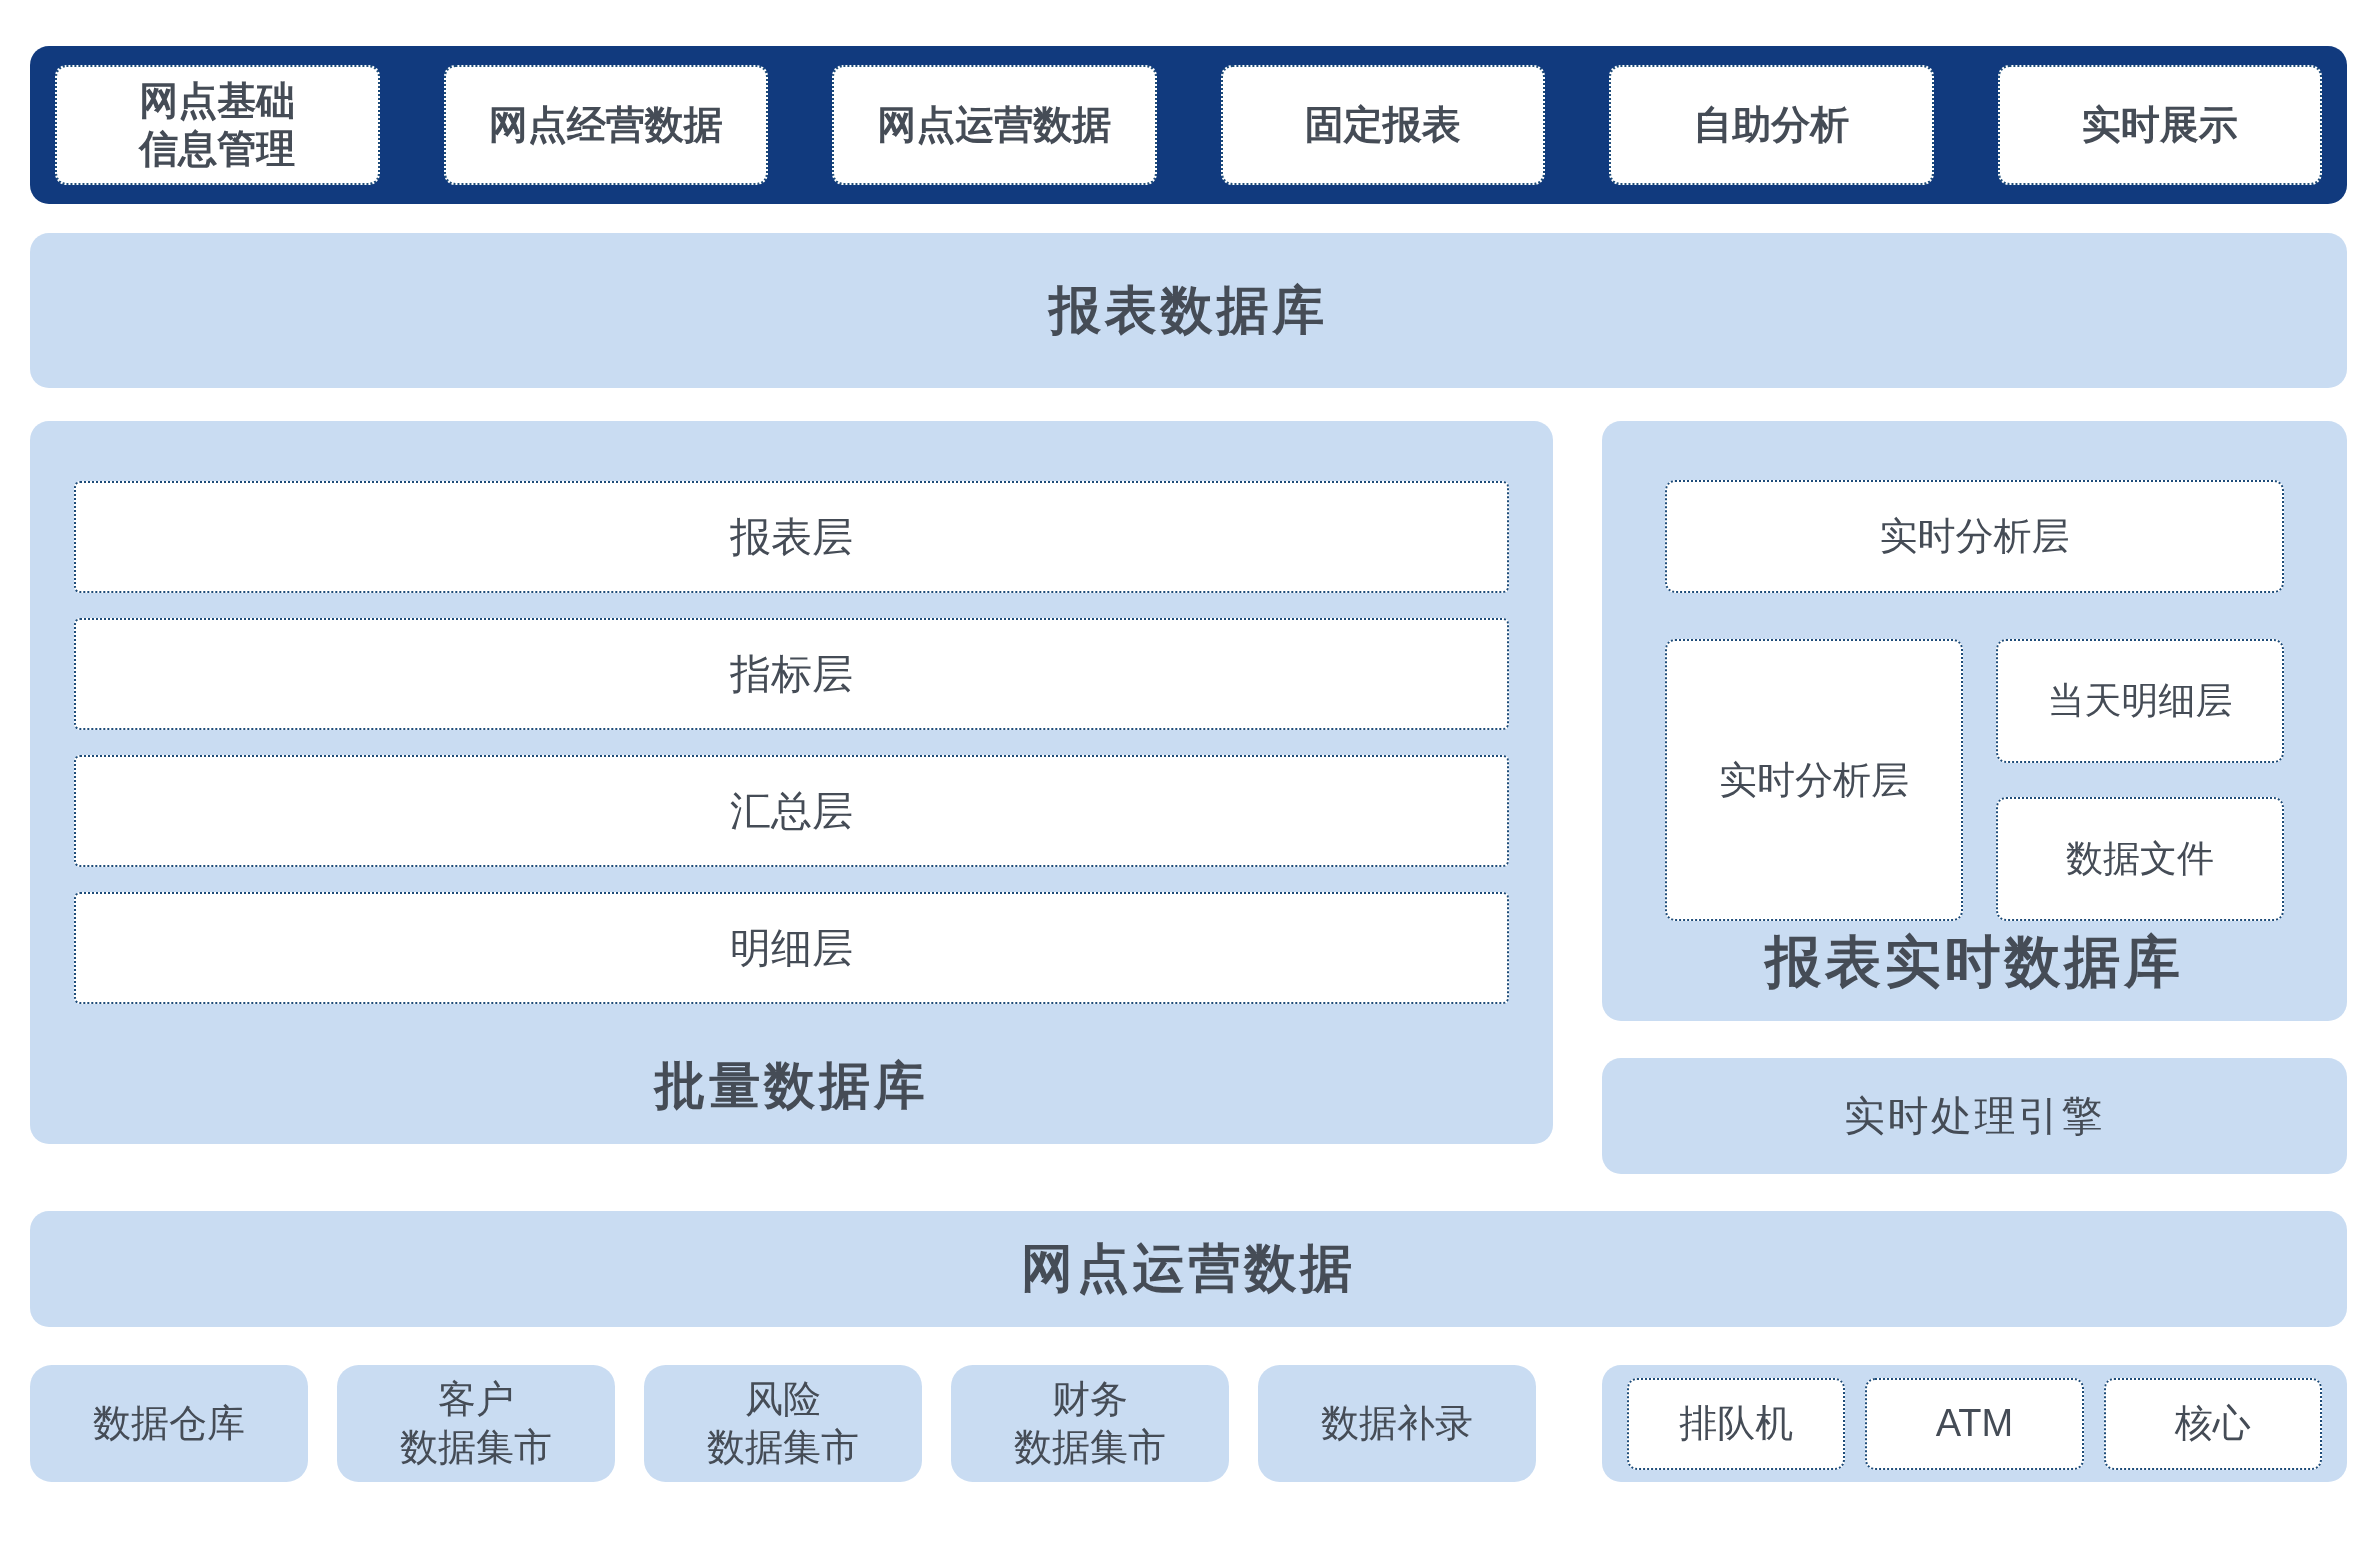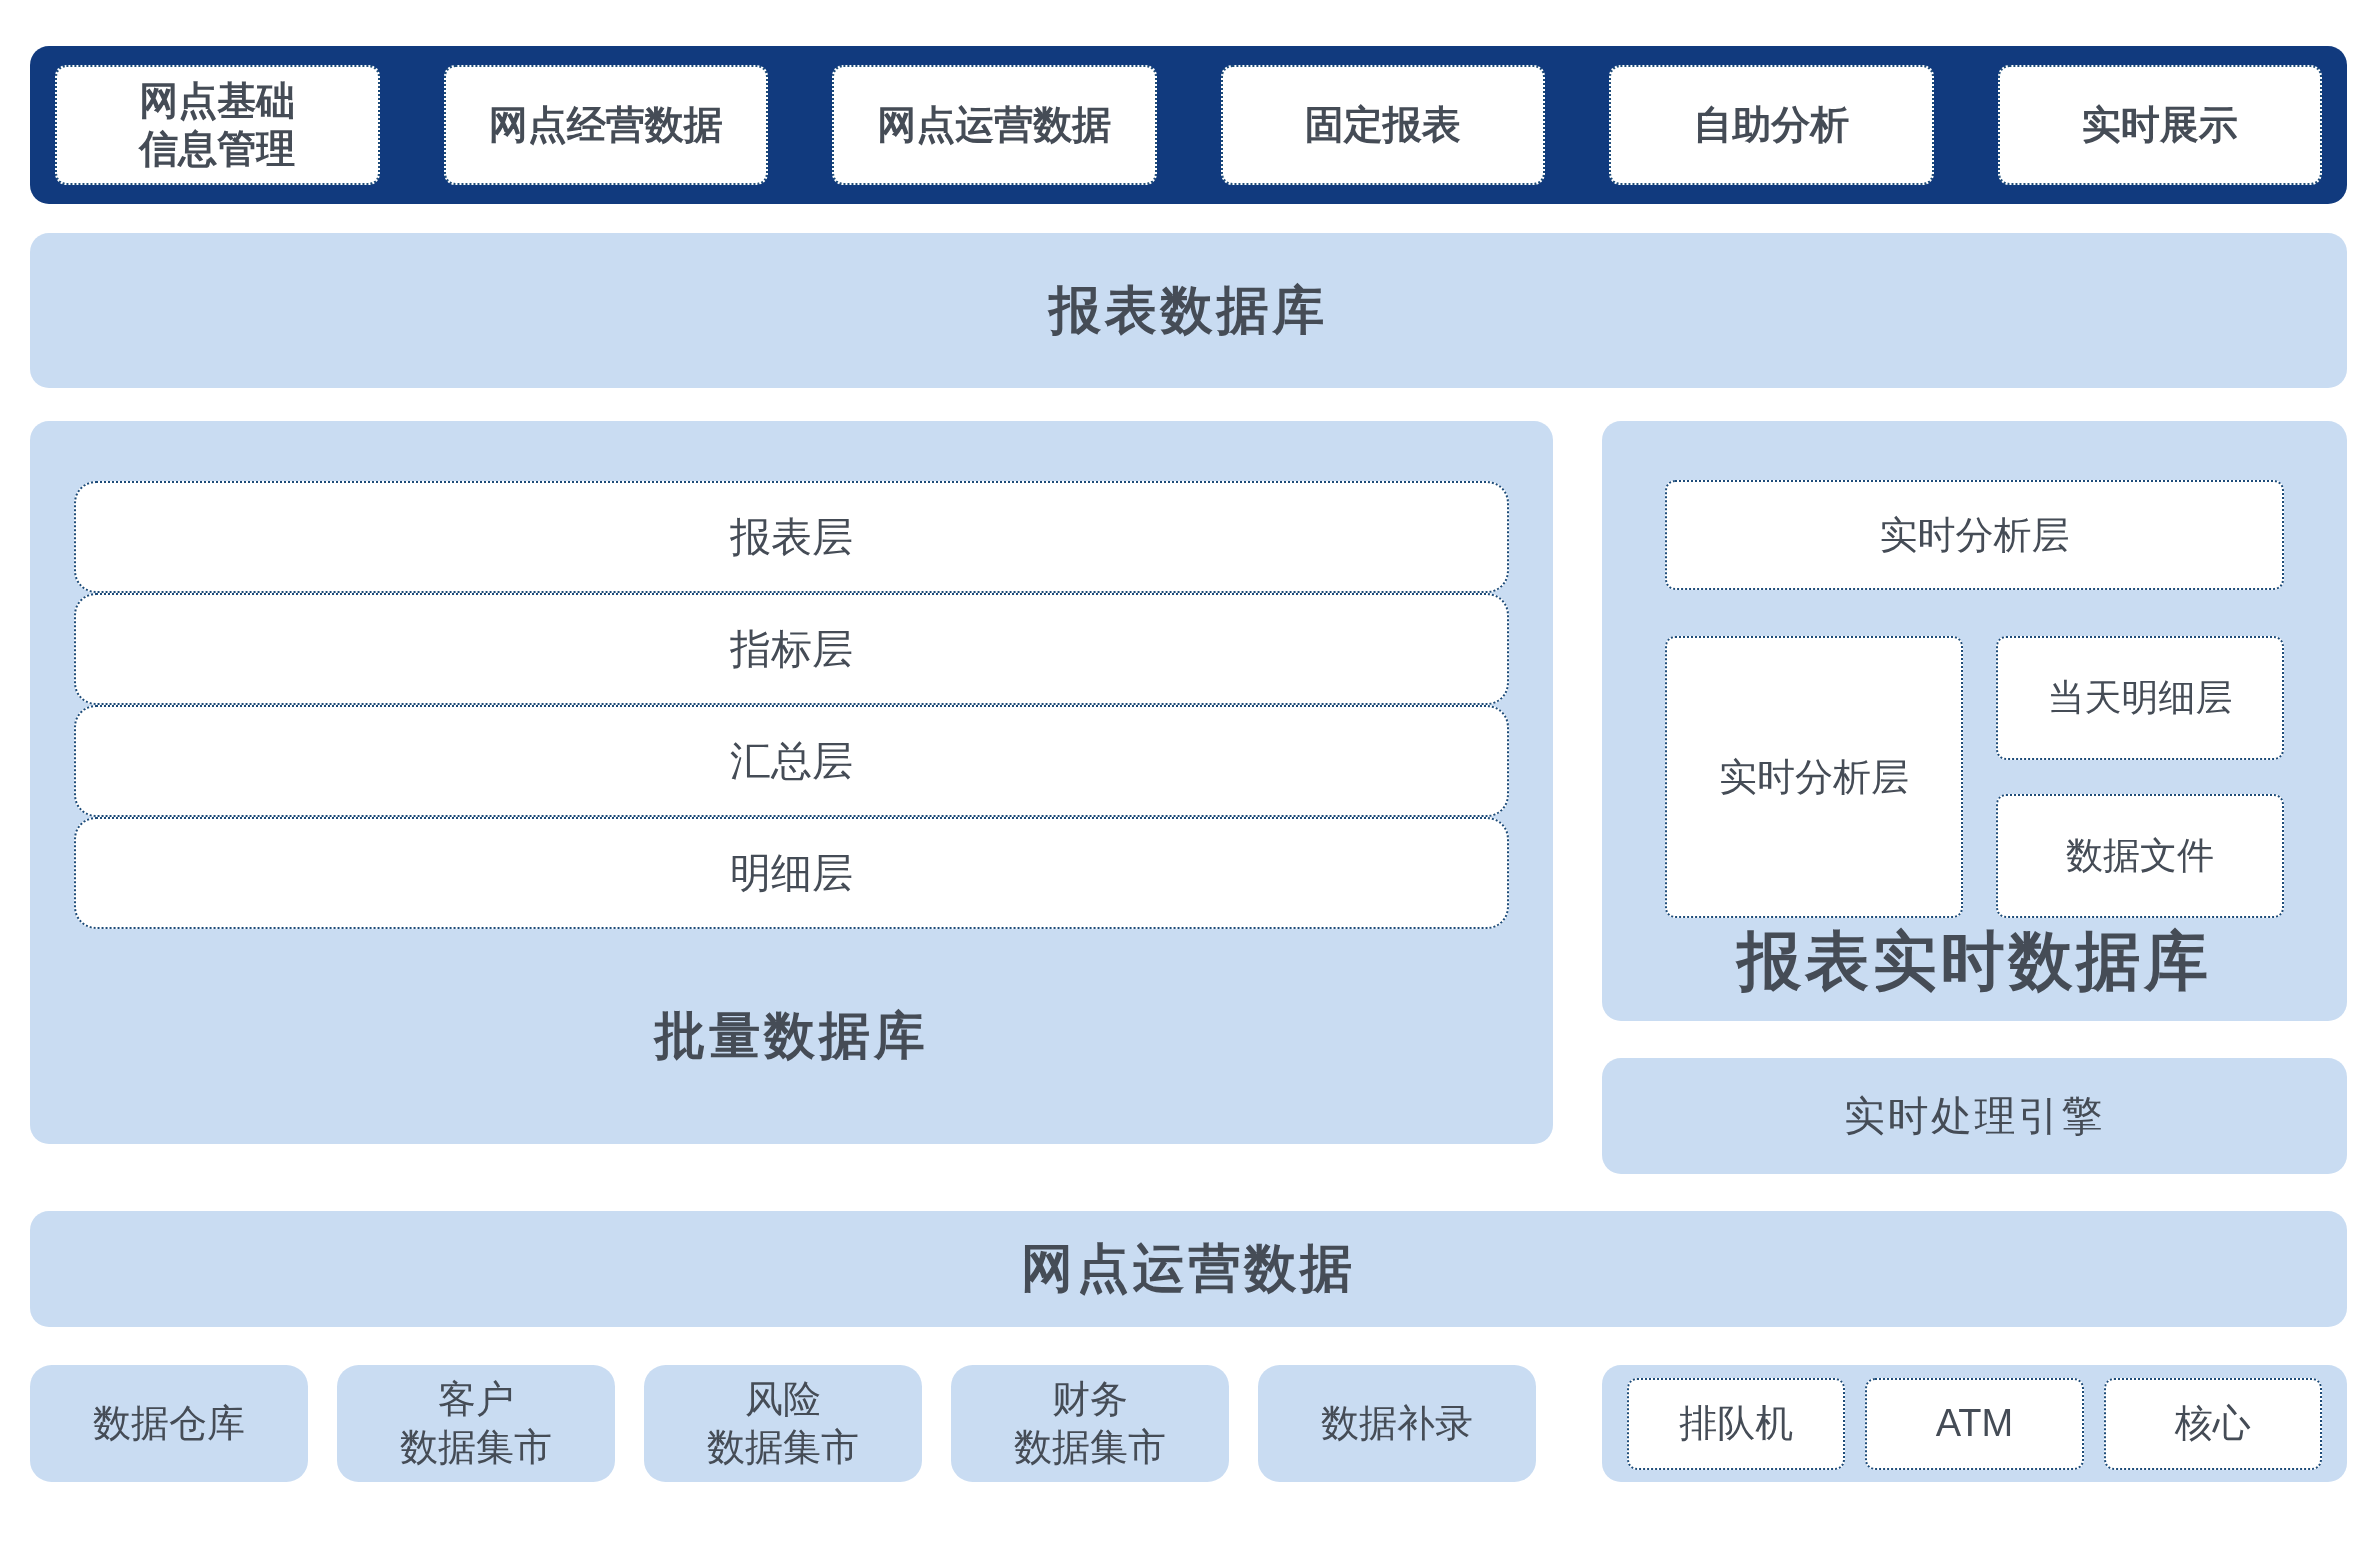--- a/index.html
+++ b/index.html
@@ -39,40 +39,40 @@
   }
 
   
   .middle{margin-top:33px;display:flex;gap:49px;align-items:flex-start;}
 
   .batch{
     width:1523px;height:723px;background:#C9DCF2;border-radius:19px;
     padding:60px 44px 0;display:flex;flex-direction:column;
   }
   .batch .row{
-    height:112px;font-size:41px;border-radius:22px;
+    height:112px;margin-bottom:25px;font-size:41px;border-radius:6px;
   }
   .batch .container-label,
   .realtime .container-label{
     flex:1;display:flex;align-items:center;justify-content:center;
     color:#454C56;font-weight:700;letter-spacing:3.8px;
   }
   .batch .container-label{font-size:51px;}
 
   .right-col{width:745px;display:flex;flex-direction:column;}
   .realtime{
     height:600px;background:#C9DCF2;border-radius:19px;
     padding:59px 63px 16px;display:flex;flex-direction:column;
   }
   .rt-top{height:113px;margin-bottom:46px;font-size:38px;border-radius:10px;}
   .rt-sub{height:282px;display:flex;justify-content:space-between;}
   .rt-left{width:298px;height:282px;font-size:38px;border-radius:10px;}
   .rt-right{width:288px;display:flex;flex-direction:column;justify-content:space-between;}
   .rt-right .white-box{height:124px;font-size:37px;border-radius:10px;}
-  .realtime .container-label{font-size:64px;text-align:center;}
+  .realtime .container-label{font-size:56px;text-align:center;}
   .engine{
     margin-top:37px;height:116px;background:#C9DCF2;border-radius:19px;
     display:flex;align-items:center;justify-content:center;
     color:#454C56;font-size:41px;letter-spacing:2.5px;
   }
 
   
   .bottom{margin-top:38px;height:117px;display:flex;align-items:stretch;}
   .src-box{
     width:278px;margin-right:29px;background:#C9DCF2;border-radius:21.6px;

